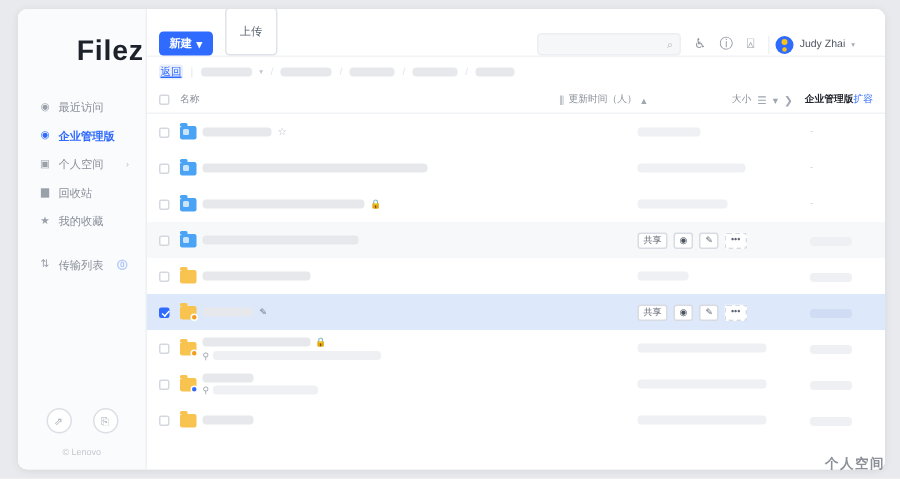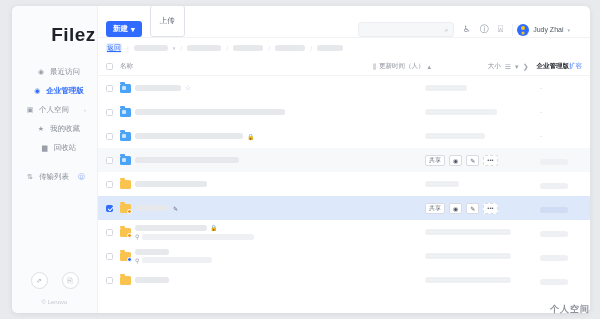--- a/index.html
+++ b/index.html
@@ -35,21 +35,20 @@
   .navlist { padding: 0 6px; }
   .navitem {
     display: flex; align-items: center;
     gap: 5px;
     height: 19px;
     padding-left: 8px;
     font-size: 7.5px;
     color: #8a8f99;
     border-radius: 3px;
     position: relative;
-    justify-content: center;
   }
   .navitem.active { color: #2f6bff; font-weight: bold; }
   .navitem .ico {
     width: 8px; height: 8px;
     flex: 0 0 8px;
     display: inline-flex; align-items: center; justify-content: center;
     font-size: 7px; line-height: 1;
     color: #9aa0aa;
   }
   .navitem.active .ico { color: #2f6bff; }
@@ -265,26 +264,26 @@
       <div class="navitem active">
         <span class="ico">◉</span>
         <span>企业管理版</span>
       </div>
       <div class="navitem">
         <span class="ico">▣</span>
         <span>个人空间</span>
         <span class="chev">›</span>
       </div>
       <div class="navitem">
+        <span class="ico">▆</span>
+        <span>回收站</span>
+      </div>
+      <div class="navitem">
         <span class="ico">★</span>
         <span>我的收藏</span>
-      </div>
-      <div class="navitem">
-        <span class="ico">▆</span>
-        <span>回收站</span>
       </div>
 
       <div class="nav-sep"></div>
 
       <div class="navitem">
         <span class="ico">⇅</span>
         <span>传输列表</span>
         <span class="badge-dot">0</span>
       </div>
     </div>

